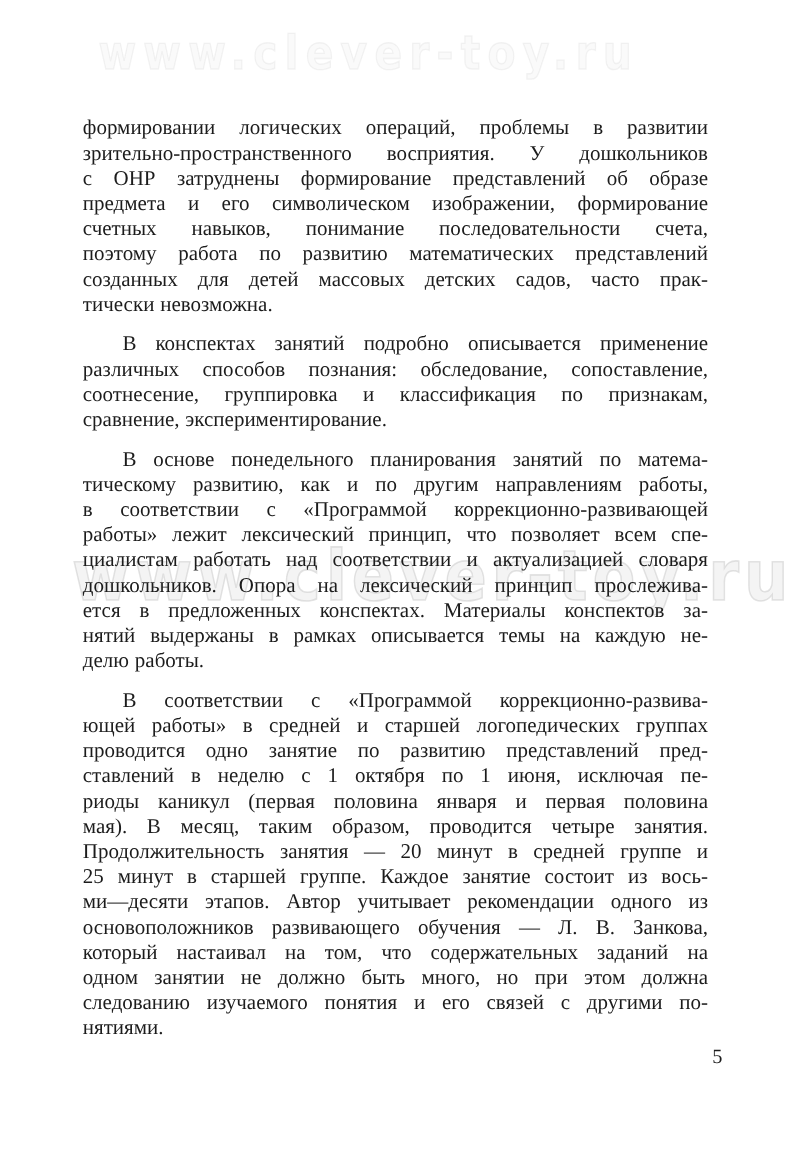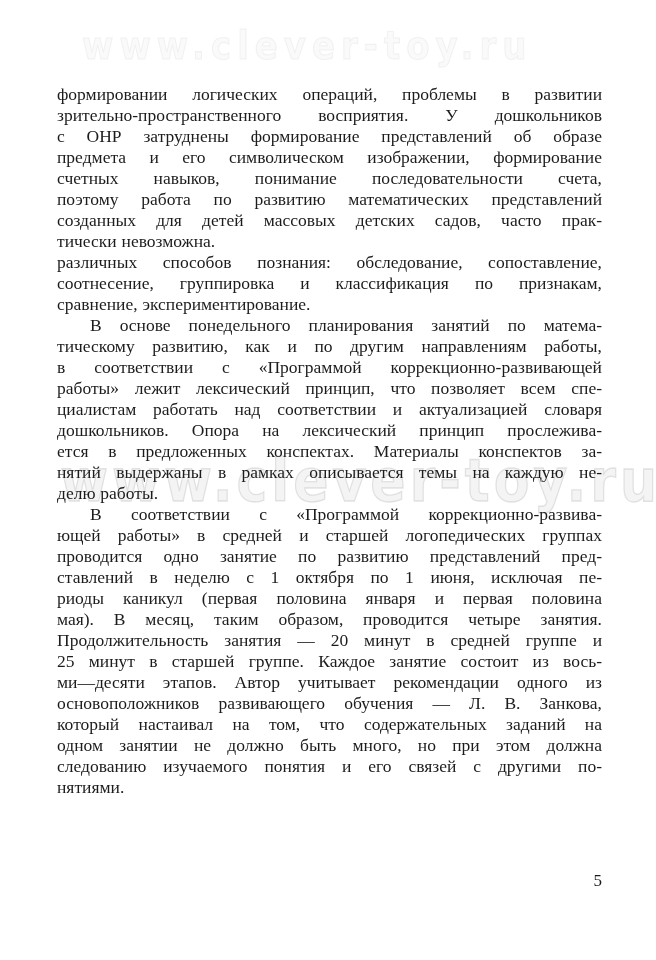--- a/index.html
+++ b/index.html
@@ -16,21 +16,21 @@
     font-family: "Liberation Serif", "DejaVu Serif", serif;
     color: #1c1c1c;
   }
   .text-block {
     position: absolute;
     left: 57px;
     top: 84px;
     width: 545px;
   }
   .paragraph {
-    margin: 0;
+    margin: 12px;
     padding: 0;
   }
   .line {
     font-size: 17.5px;
     line-height: 21px;
     text-align: justify;
     text-align-last: justify;
     white-space: normal;
     word-spacing: 0.5px;
   }
@@ -91,20 +91,21 @@
         <div class="line">формировании логических операций, проблемы в развитии</div>
         <div class="line">зрительно-пространственного восприятия. У дошкольников</div>
         <div class="line">с ОНР затруднены формирование представлений об образе</div>
         <div class="line">предмета и его символическом изображении, формирование</div>
         <div class="line">счетных навыков, понимание последовательности счета,</div>
         <div class="line">поэтому работа по развитию математических представлений</div>
         <div class="line">созданных для детей массовых детских садов, часто прак-</div>
         <div class="line last">тически невозможна.</div>
       </div>
       <div class="paragraph">
+        <div class="line indent">В конспектах занятий подробно описывается применение</div>
         <div class="line">различных способов познания: обследование, сопоставление,</div>
         <div class="line">соотнесение, группировка и классификация по признакам,</div>
         <div class="line last">сравнение, экспериментирование.</div>
       </div>
       <div class="paragraph">
         <div class="line indent">В основе понедельного планирования занятий по матема-</div>
         <div class="line">тическому развитию, как и по другим направлениям работы,</div>
         <div class="line">в соответствии с «Программой коррекционно-развивающей</div>
         <div class="line">работы» лежит лексический принцип, что позволяет всем спе-</div>
         <div class="line">циалистам работать над соответствии и актуализацией словаря</div>

